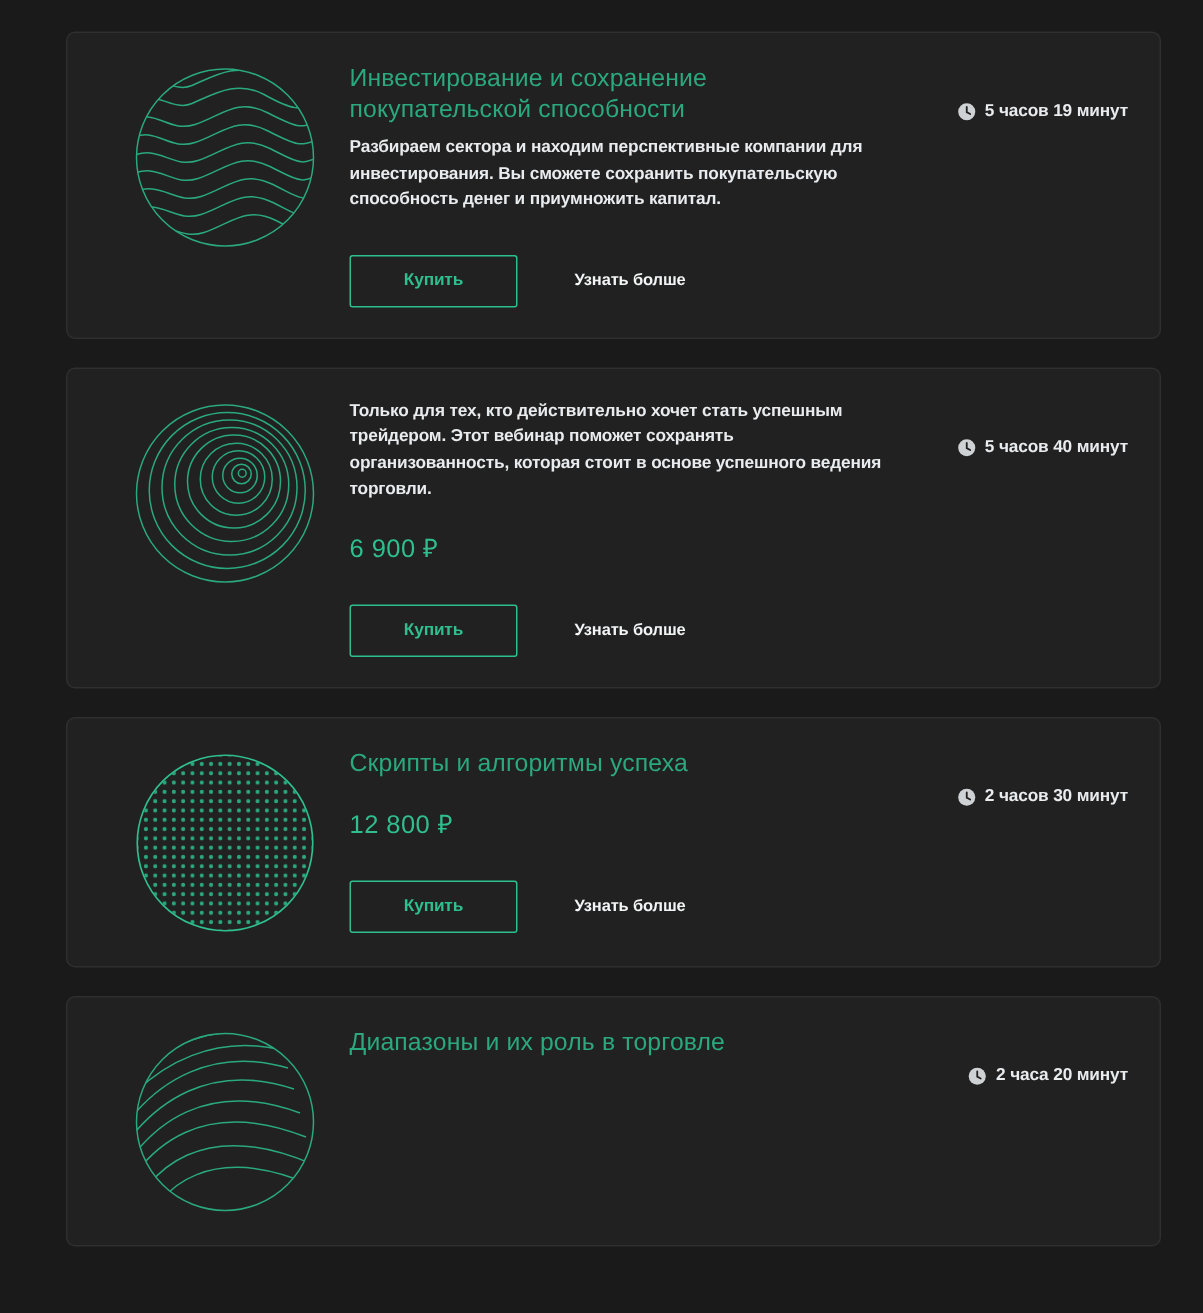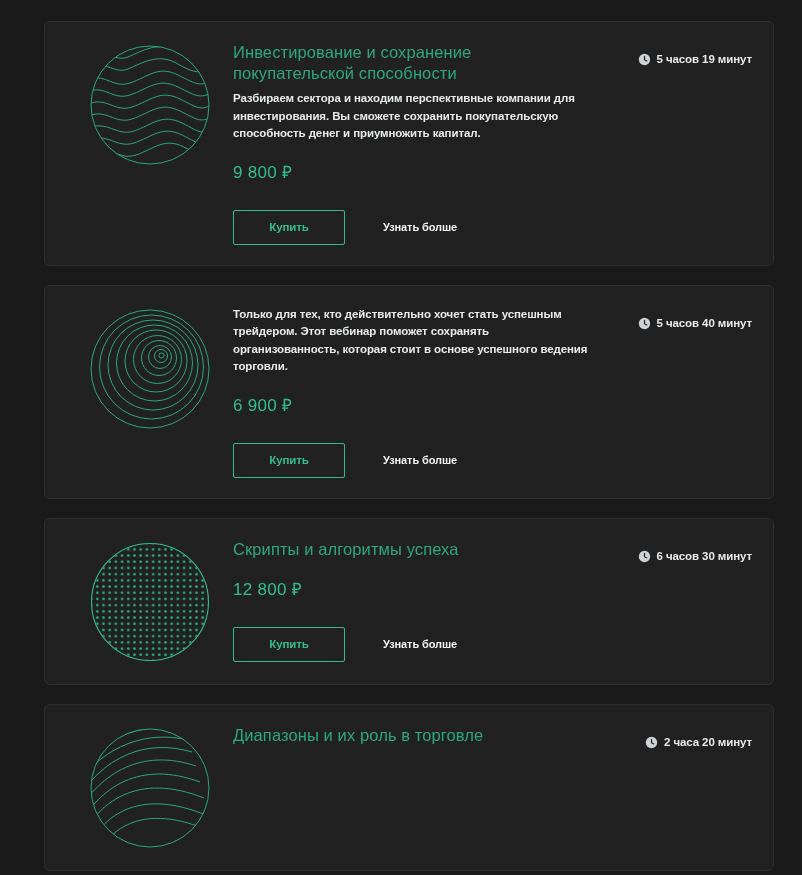--- a/index.html
+++ b/index.html
@@ -116,21 +116,21 @@
     font-weight: bold;
     text-decoration: none;
     letter-spacing: -0.1px;
     cursor: pointer;
     text-align: right;
   }
 
   
   .duration {
     position: absolute;
-    top: 31px;
+    top: 46px;
     right: 21px;
     display: flex;
     align-items: flex-end;
     white-space: nowrap;
   }
   .clock-icon {
     width: 13px;
     height: 13px;
     flex: 0 0 13px;
     margin-right: 6px;
@@ -167,21 +167,20 @@
           <path d="M-2 74 C 18 64, 26 82, 44 76 S 72 58, 92 68 S 112 80, 128 72"></path>
           <path d="M-2 86 C 20 76, 28 94, 46 88 S 74 70, 94 80 S 112 92, 128 84"></path>
           <path d="M-2 98 C 20 88, 28 106, 46 100 S 74 82, 94 92 S 112 104, 128 96"></path>
           <path d="M-2 110 C 22 100, 30 118, 48 112 S 76 94, 96 104 S 114 116, 128 108"></path>
         </g>
       </svg>
     </div>
     <div class="body-col">
       <h2 class="card-title">Инвестирование и сохранение покупательской способности</h2>
       <p class="card-desc">Разбираем сектора и находим перспективные компании для инвестирования. Вы сможете сохранить покупательскую способность денег и приумножить капитал.</p>
-      <div class="card-price">9 800 ₽</div>
       <div class="actions">
         <button class="buy-btn">Купить</button>
         <a class="more-link">Узнать болше</a>
       </div>
     </div>
     <div class="duration">
       <svg class="clock-icon" viewBox="0 0 16 16">
         <circle cx="8" cy="8" r="7" fill="#cfd2d4"></circle>
         <path d="M8 4 L8 8.3 L10.8 9.8" fill="none" stroke="#212121" stroke-width="1.5" stroke-linecap="round"></path>
       </svg>
@@ -244,21 +243,21 @@
       <div class="actions">
         <button class="buy-btn">Купить</button>
         <a class="more-link">Узнать болше</a>
       </div>
     </div>
     <div class="duration">
       <svg class="clock-icon" viewBox="0 0 16 16">
         <circle cx="8" cy="8" r="7" fill="#cfd2d4"></circle>
         <path d="M8 4 L8 8.3 L10.8 9.8" fill="none" stroke="#212121" stroke-width="1.5" stroke-linecap="round"></path>
       </svg>
-      <span class="duration-text">6 часов 30 минут</span>
+      <span class="duration-text">2 часов 30 минут</span>
     </div>
   </div>
 
   <div class="card">
     <div class="art-col">
       <svg class="art" viewBox="0 0 124 124">
         <defs>
           <clipPath id="clip4">
               <circle cx="62" cy="62" r="59"></circle>
             </clipPath>

